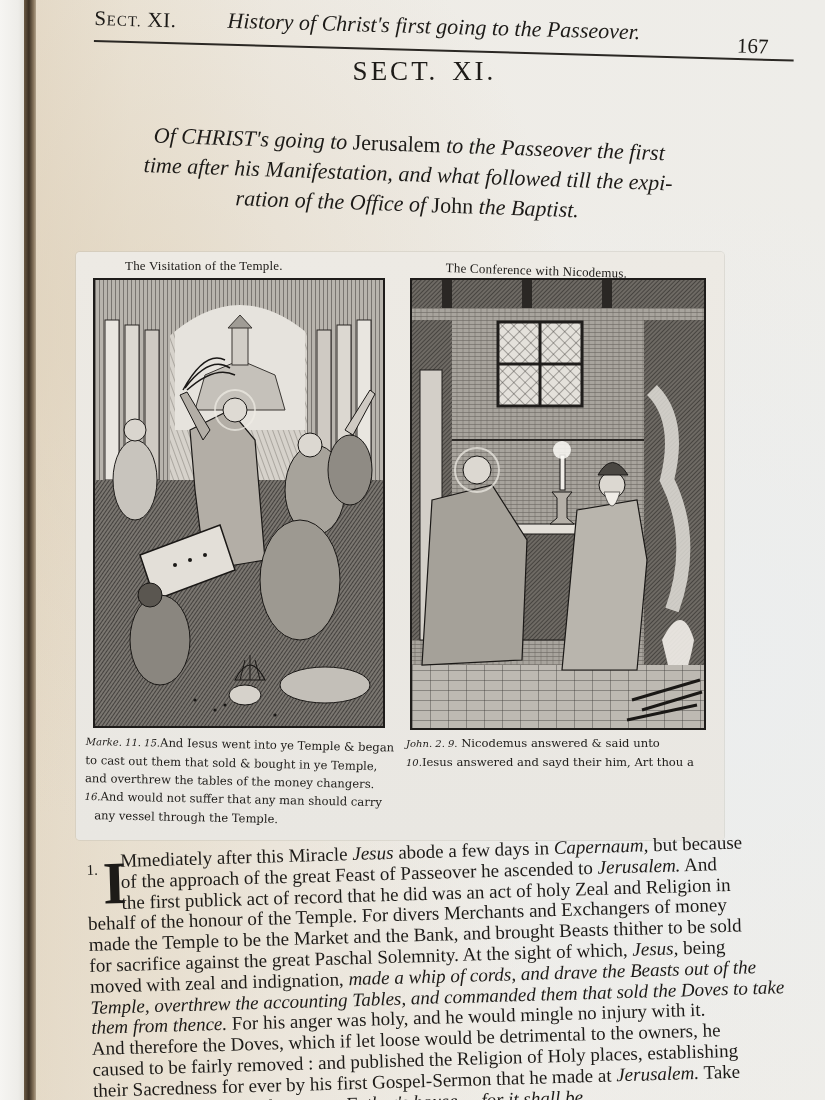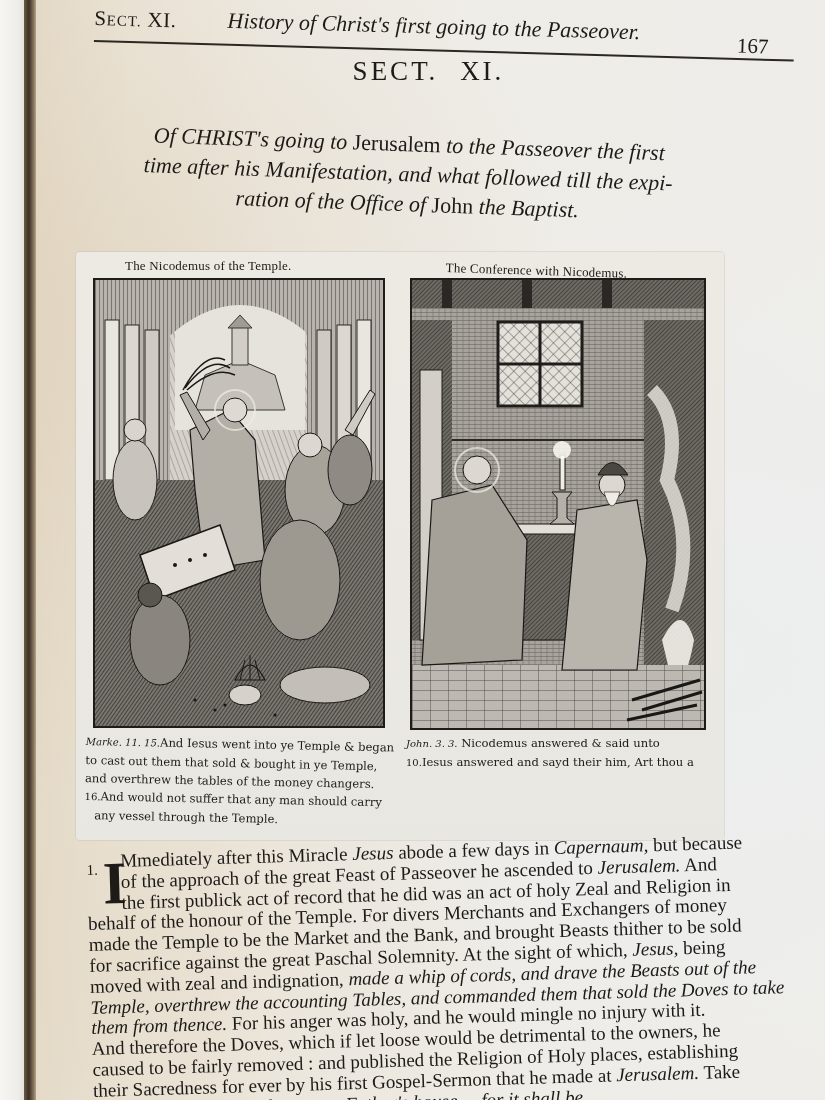--- a/index.html
+++ b/index.html
@@ -48,21 +48,21 @@
       position: absolute; left: 0; top: 38px; width: 700px; height: 2px; background: #2b2824;
     }
     .page-number {
       position: absolute; left: 737px; top: 34px; font-size: 21px; transform: rotate(2deg);
     }
 
     .sect-heading {
       position: absolute; left: 0; width: 825px; top: 56px; text-align: center;
       font-size: 27px; letter-spacing: 3px; padding-left: 20px; box-sizing: border-box;
     }
-    .sect-heading span { margin-left: 12px; }
+    .sect-heading span { margin-left: 4px; }
 
     .chapter-title {
       position: absolute; left: 85px; top: 118px; width: 650px;
       font-size: 22px; font-style: italic; line-height: 30px; text-align: center;
       transform: rotate(2deg); transform-origin: left top;
     }
     .chapter-title .upright { font-style: normal; }
 
     
     .plate-sheet {
@@ -85,21 +85,21 @@
     .engraving.right { left: 410px; top: 278px; width: 292px; height: 448px; }
     .engraving svg { display: block; width: 100%; height: 100%; }
 
     .plate-text {
       position: absolute; font-size: 12.5px; line-height: 18px; white-space: nowrap;
       font-family: "DejaVu Serif", "Liberation Serif", serif; font-size: 11.6px;
     }
     .plate-text.left { left: 86px; top: 732px; transform: rotate(1.2deg); transform-origin: left top; }
     .plate-text.right { left: 406px; top: 734px; }
     .plate-text .ref { font-style: italic; font-size: 10px; }
-    .plate-text .vnum { font-size: 10px; }
+    .plate-text .vnum { font-style: italic; font-size: 10px; }
     .plate-text .indent { padding-left: 10px; }
 
     
     .body-text {
       position: absolute; left: 86px; top: 852px; width: 640px;
       font-size: 19px; line-height: 20.8px; text-align: justify;
       transform: rotate(-1.7deg); transform-origin: left top;
     }
     .para-num { position: absolute; left: 0; top: 8px; font-size: 15px; }
     .drop-cap {
@@ -128,21 +128,21 @@
 <div class="sect-heading"><span>SECT.</span> <span>XI.</span></div>
 
 <div class="chapter-title">
   <div><span>Of CHRIST's going to </span><span class="upright">Jerusalem</span><span> to the Passeover the first</span></div>
   <div>time after his Manifestation, and what followed till the expi-</div>
   <div><span>ration of the Office of </span><span class="upright">John</span><span> the Baptist.</span></div>
 </div>
 
 <div class="plate-sheet"></div>
 
-<div class="plate-caption-top left">The Nicodemus of the Temple.</div>
+<div class="plate-caption-top left">The Visitation of the Temple.</div>
 <div class="plate-caption-top right">The Conference with Nicodemus.</div>
 
 <div class="engraving left">
   <svg viewBox="0 0 288 446" preserveAspectRatio="none">
     <defs>
       <pattern id="hatchA" width="4" height="4" patternUnits="userSpaceOnUse">
         <rect width="4" height="4" fill="#b8b4ad"></rect>
         <line x1="0" y1="0" x2="0" y2="4" stroke="#3a3733" stroke-width="1"></line>
       </pattern>
       <pattern id="hatchB" width="3" height="3" patternUnits="userSpaceOnUse" patternTransform="rotate(35)">
@@ -280,21 +280,21 @@
 
 <div class="plate-text left">
   <div><span class="ref">Marke. 11. 15.</span><span>And Iesus went into ye Temple &amp; began</span></div>
   <div><span>to cast out them that sold &amp; bought in ye Temple,</span></div>
   <div><span>and overthrew the tables of the money changers.</span></div>
   <div><span class="vnum">16.</span><span>And would not suffer that any man should carry</span></div>
   <div class="indent"><span>any vessel through the Temple.</span></div>
 </div>
 
 <div class="plate-text right">
-  <div><span class="ref">John. 3. 3.</span> <span>Nicodemus answered &amp; said unto</span></div>
+  <div><span class="ref">John. 2. 9.</span> <span>Nicodemus answered &amp; said unto</span></div>
   <div><span class="vnum">10.</span><span>Iesus answered and sayd their him, Art thou a</span></div>
 </div>
 
 <div class="body-text">
   <span class="para-num">1.</span>
   <span class="drop-cap">I</span>
   <div id="body-lines">
       <span class="body-line cap-indent"><span>Mmediately after this Miracle </span><i>Jesus</i><span> abode a few days in </span><i>Capernaum,</i><span> but because</span></span>
       <span class="body-line cap-indent"><span>of the approach of the great Feast of Passeover he ascended to </span><i>Jerusalem.</i><span> And</span></span>
       <span class="body-line cap-indent"><span>the first publick act of record that he did was an act of holy Zeal and Religion in</span></span>

